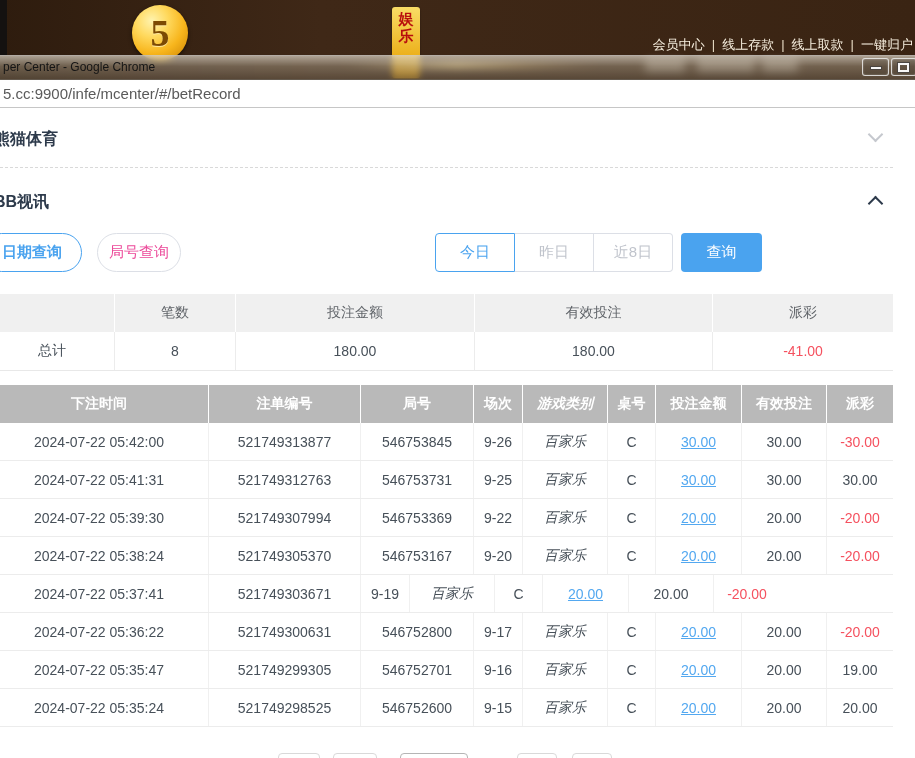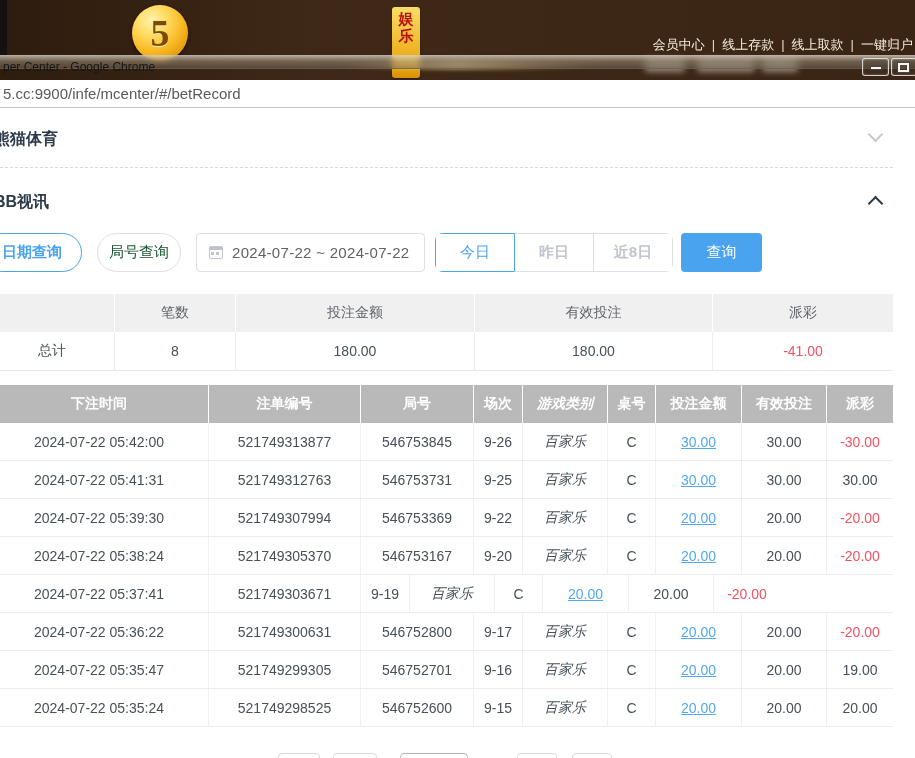--- a/index.html
+++ b/index.html
@@ -28,21 +28,21 @@
   .top-links { position:absolute; right:2px; top:36px; font-size:13px; color:#f7efdf; white-space:nowrap; }
   .top-links a { color:#f7efdf; text-decoration:none; cursor:pointer; }
   .top-links .sep { margin:0 7px; color:#e8dcc4; }
   .swoosh { position:absolute; left:338px; top:61px; width:265px; height:8px; border-radius:50%;
             background:linear-gradient(90deg,rgba(255,220,140,0) 0%,rgba(255,225,150,.8) 45%,rgba(255,210,120,.4) 70%,rgba(255,220,140,0) 100%);
             filter:blur(2px); }
   .blurblock { position:absolute; top:59px; height:13px; background:#efe7da; opacity:.5; filter:blur(3px); border-radius:3px; }
   .bb1 { left:645px; width:40px; } .bb2 { left:697px; width:58px; } .bb3 { left:762px; width:36px; }
 
   
-  .titlebar { position:absolute; left:0; top:55px; width:915px; height:14px;
+  .titlebar { position:absolute; left:0; top:55px; width:915px; height:25px;
               background:linear-gradient(180deg,rgba(220,212,198,.72) 0%,rgba(160,148,128,.55) 45%,rgba(112,100,84,.55) 100%);
               backdrop-filter:blur(3px); border-top:1px solid rgba(255,255,255,.55);
               border-bottom:1px solid rgba(40,32,24,.55);padding-left:40px; }
   .win-title { position:absolute; left:3px; top:4px; font-size:12px; color:#151515; }
   .winbtn { position:absolute; top:2px; height:18px; border:1px solid rgba(250,250,250,.8); border-radius:3px;
             background:rgba(70,60,50,.35); box-shadow:inset 0 0 2px rgba(255,255,255,.4); cursor:pointer; }
   .winbtn.min { left:862px; width:27px; }
   .winbtn.max { left:891px; width:26px; }
   .glyph-min { position:absolute; left:7px; top:7px; width:12px; height:4px; background:#f7f7f7; border:1px solid #4a4540; }
   .glyph-max { position:absolute; left:6px; top:4px; width:11px; height:9px; background:transparent; border:2px solid #f7f7f7; outline:1px solid #4a4540; }
@@ -62,32 +62,32 @@
   .chev { position:absolute; right:12px; width:11px; height:11px; border-right:2px solid; border-bottom:2px solid; }
   .chev-down { top:6px; transform:rotate(45deg); color:#c5c8ce; }
   .chev-up { top:12px; transform:rotate(-135deg); color:#2d3a4b; }
   .dashline { position:absolute; left:0; top:59px; width:903px; border-bottom:1px dashed #d9d9d9; }
 
   
   .filters { position:absolute; left:0; top:125px; width:903px; height:39px; }
   .pill { position:absolute; height:39px; border-radius:20px; background:#fff; font-size:15px;
           display:flex; align-items:center; justify-content:center; cursor:pointer; }
   .pill-date { left:-8px; width:100px; border:1px solid #4aa3ef; color:#4aa3ef; font-weight:bold; }
-  .pill-round { left:107px; width:84px; border:1px solid #dcdfe6; color:#14532d; }
+  .pill-round { left:107px; width:84px; border:1px solid #dcdfe6; color:#ec4899; }
   .date-input { position:absolute; left:206px; top:0; width:229px; height:39px; border:1px solid #dcdfe6;
                 border-radius:4px; background:#fff; display:flex; align-items:center; cursor:pointer; }
   .cal-icon { width:14px; height:13px; border:1px solid #c0c4cc; border-top-width:4px; border-radius:2px;
               margin:0 9px 0 12px; position:relative; }
   .cal-icon::before { content:""; position:absolute; left:1px; top:2px; width:3px; height:3px; background:#c0c4cc; box-shadow:5px 0 0 #c0c4cc; }
   .date-text { font-size:15px; color:#606266; letter-spacing:.3px; }
   .btn-group { position:absolute; left:445px; top:0; width:238px; height:39px; display:flex;
-               border-radius:8px; overflow:hidden; }
+               border-radius:0; overflow:hidden; }
   .seg { width:80px; height:39px; display:flex; align-items:center; justify-content:center;
          font-size:15px; background:#fff; border:1px solid #dcdfe6; cursor:pointer; }
-  .seg + .seg { border-left:none; width:79px;font-weight:bold; }
+  .seg + .seg { border-left:none; width:79px; }
   .seg.active { border:1px solid #4aa3ef; color:#4aa3ef; }
   .seg.idle { color:#c0c4cc; }
   .seg.first { border-radius:4px 0 0 4px; } .seg.last { border-radius:0 4px 4px 0; }
   .btn-search { position:absolute; left:691px; top:0; width:81px; height:39px; background:#4aa3ef;
                 color:#fff; font-size:15px; border:none; border-radius:4px; display:flex;
                 align-items:center; justify-content:center; cursor:pointer; }
 
   
   .summary { position:absolute; left:0; top:186px; width:903px; }
   .sum-head { display:flex; height:38px; }
@@ -166,24 +166,20 @@
       <div class="dashline"></div>
 
       <div class="section-row sec2">
         <div class="section-title">BB视讯</div>
         <div class="chev chev-up"></div>
       </div>
 
       <div class="filters">
         <div class="pill pill-date">日期查询</div>
         <div class="pill pill-round">局号查询</div>
-        <div class="date-input">
-          <span class="cal-icon"></span>
-          <span class="date-text">2024-07-22 ~ 2024-07-22</span>
-        </div>
         <div class="btn-group">
           <div class="seg active first">今日</div>
           <div class="seg idle">昨日</div>
           <div class="seg idle last">近8日</div>
         </div>
         <div class="btn-search">查询</div>
       </div>
 
       <div class="summary">
         <div class="sum-head">

